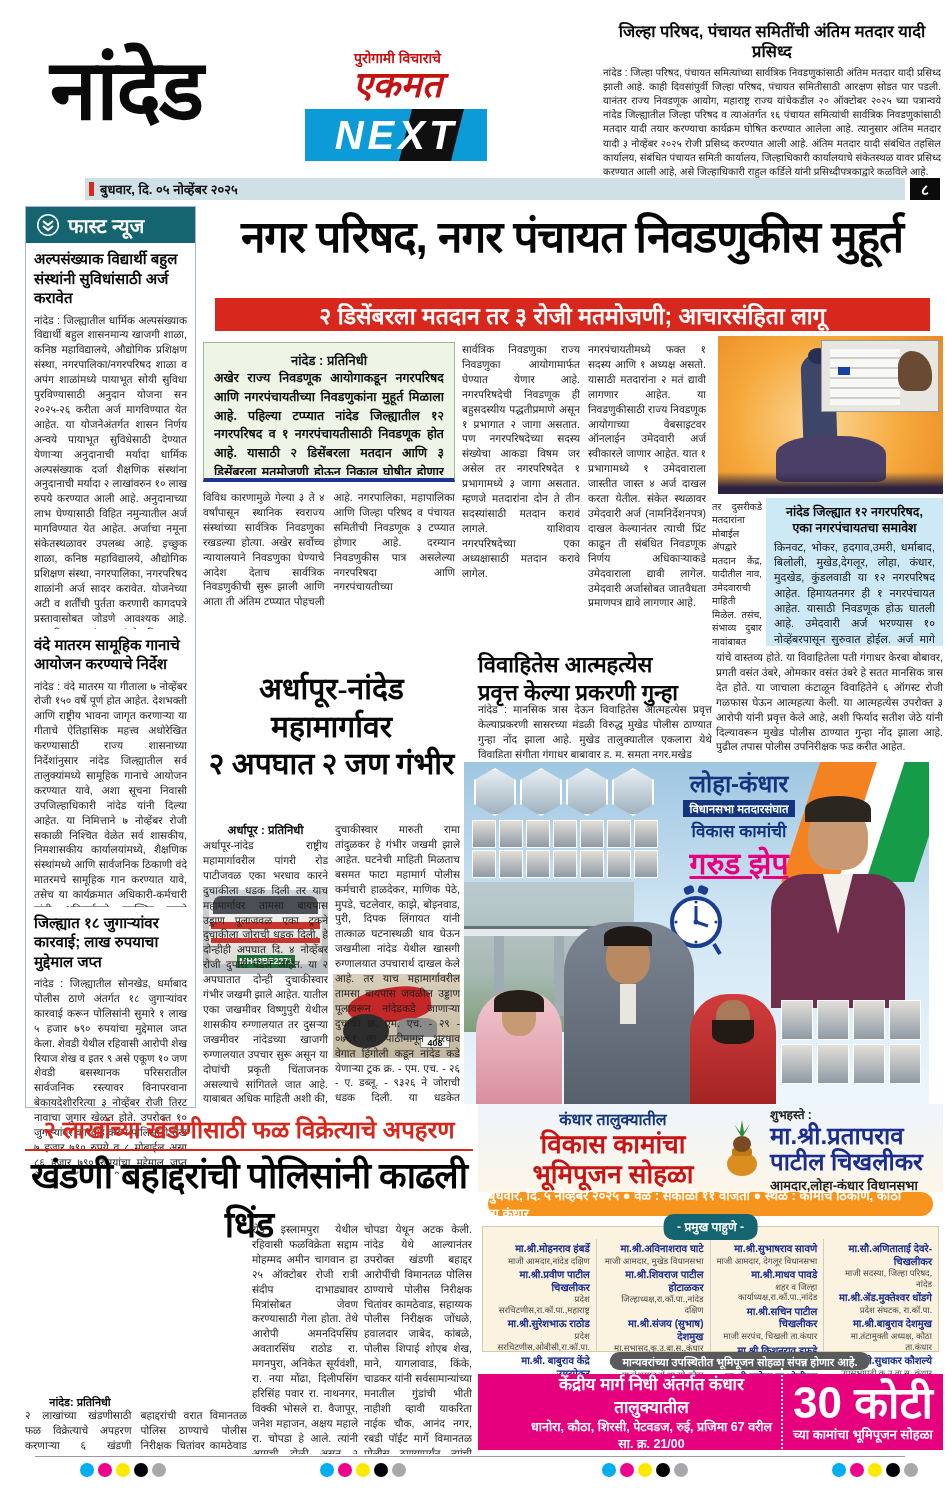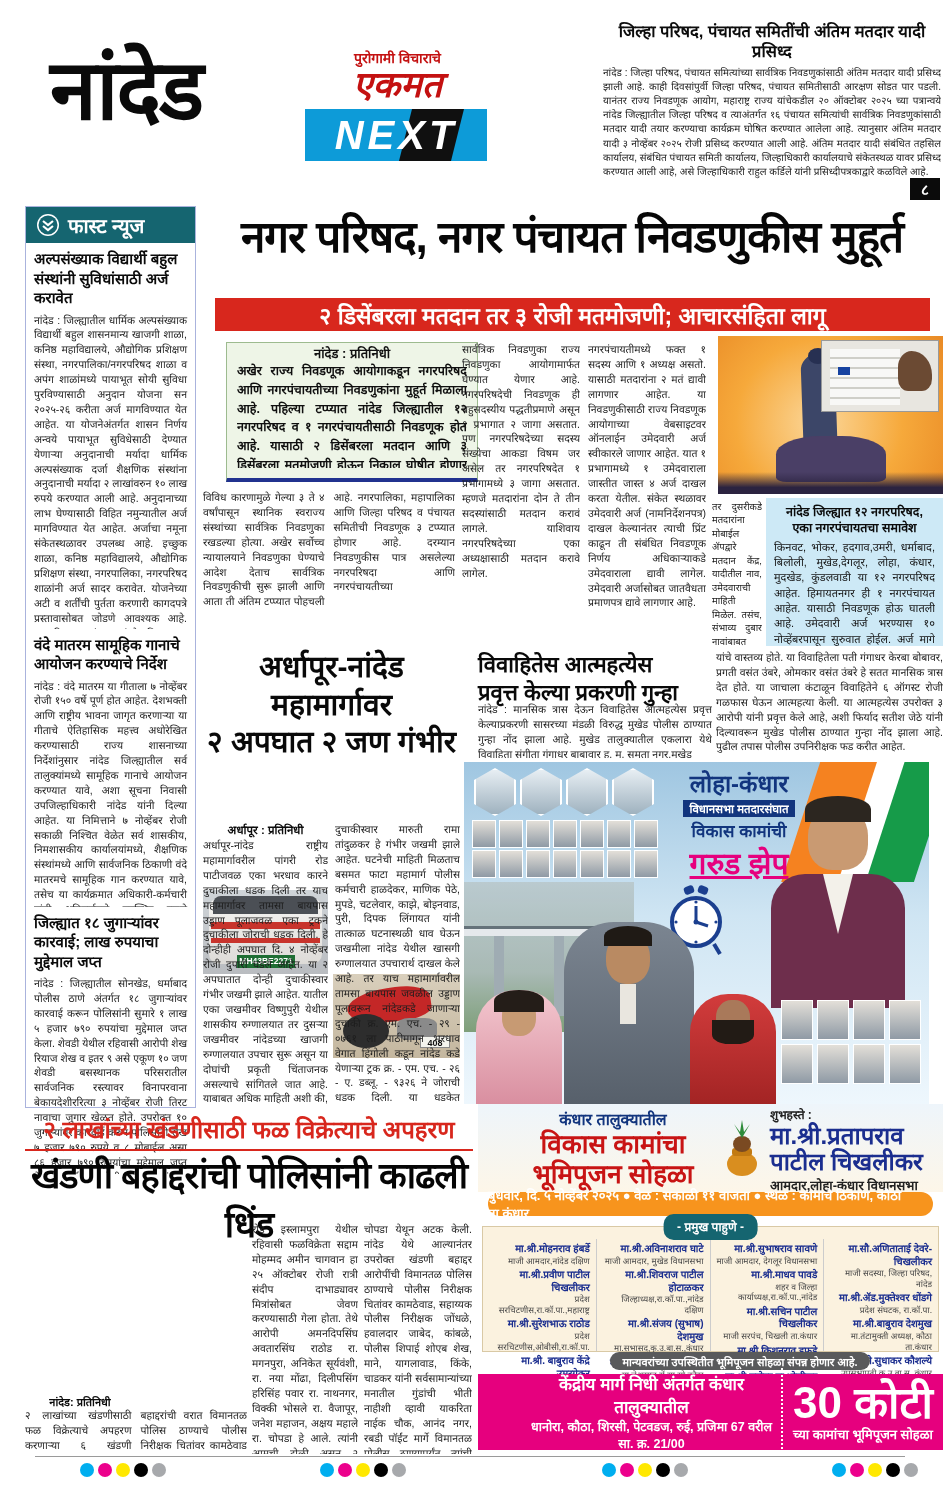--- a/index.html
+++ b/index.html
@@ -29,21 +29,21 @@
   
   .sidebar { border:1px solid #aab3dd; background:#fff; }
   .fn-head { background:#156570; height:36px; display:flex; align-items:center; gap:8px; padding:0 10px; }
   .fn-head-txt { color:#fff; font-weight:800; font-size:20px; }
   .sb-h { font-size:15px; font-weight:800; line-height:1.3; color:#0b0b0b; padding:6px 8px 3px 8px; }
   .sb-b { padding:2px 8px 6px 8px; }
 
   
   .main-hl { font-size:44px; font-weight:800; color:#070707; letter-spacing:-1px; line-height:1.05; }
   .red-sub { background:#d8271d; color:#ffffff; font-weight:800; font-size:23px; display:flex; align-items:center; justify-content:center; }
-  .intro-box { background:#eef5e7; border:1px solid #9dbb8f; border-bottom:4px solid #21328f; padding:1px 10px;margin-left:23px; }
+  .intro-box { background:#eef5e7; border:1px solid #9dbb8f; border-bottom:4px solid #21328f; padding:8px 10px; }
   .intro-dl { text-align:center; font-weight:800; font-size:13px; color:#111; }
   .intro-tx { font-size:12.5px; font-weight:600; line-height:1.5; color:#101010; text-align:justify; }
   .infobox { background:#cde9f6; padding:6px 8px; }
   .infobox-t { font-weight:800; font-size:12.5px; text-align:center; color:#0c0c0c; line-height:1.3; }
   .infobox-b { font-size:11px; line-height:1.4; text-align:justify; color:#151515; margin-top:3px; }
 
   
   .acc-hl { font-size:30px; font-weight:800; color:#090909; line-height:1.25; }
   .sui-hl { font-size:22px; font-weight:800; color:#090909; line-height:1.25; }
   .kicker { color:#d8271d; font-size:24px; font-weight:800; }
@@ -97,20 +97,24 @@
       <div class="next-wedge"></div>
       <div class="next-txt">NEXT</div>
     </div>
   </div>
 
   <div class="abs" style="left:603px; top:22px; width:338px;">
     <div class="hd ctr" style="font-size:16.5px; line-height:1.2;">जिल्हा परिषद, पंचायत समितींची अंतिम मतदार यादी प्रसिध्द</div>
     <div class="bt jt" style="margin-top:4px; height:128px; font-size:10px;">नांदेड : जिल्हा परिषद, पंचायत समित्यांच्या सार्वत्रिक निवडणुकांसाठी अंतिम मतदार यादी प्रसिध्द झाली आहे. काही दिवसांपुर्वी जिल्हा परिषद, पंचायत समितीसाठी आरक्षण सोडत पार पडली. यानंतर राज्य निवडणूक आयोग, महाराष्ट्र राज्य यांचेकडील २० ऑक्टोबर २०२५ च्या पत्रान्वये नांदेड जिल्ह्यातील जिल्हा परिषद व त्याअंतर्गत १६ पंचायत समित्यांची सार्वत्रिक निवडणुकांसाठी मतदार यादी तयार करण्याचा कार्यक्रम घोषित करण्यात आलेला आहे. त्यानुसार अंतिम मतदार यादी ३ नोव्हेंबर २०२५ रोजी प्रसिध्द करण्यात आली आहे. अंतिम मतदार यादी संबंधित तहसिल कार्यालय, संबंधित पंचायत समिती कार्यालय, जिल्हाधिकारी कार्यालयाचे संकेतस्थळ यावर प्रसिध्द करण्यात आली आहे, असे जिल्हाधिकारी राहुल कर्डिले यांनी प्रसिध्दीपत्रकाद्वारे कळविले आहे.</div>
   </div>
 
+  <div class="abs datebar" style="left:85px; top:178px; width:820px;">
+    <div class="date-accent"></div>
+    <div class="date-txt">बुधवार, दि. ०५ नोव्हेंबर २०२५</div>
+  </div>
   <div class="abs pagenum" style="left:910px; top:178px; width:30px; height:22px;">८</div>
 
   <div class="abs sidebar" style="left:25px; top:206px; width:171px; height:902px;">
     <div class="fn-head">
       <svg width="24" height="24" viewBox="0 0 24 24">
         <circle cx="12" cy="12" r="11" fill="#ffffff"></circle>
         <circle cx="12" cy="12" r="9.5" fill="#156570"></circle>
         <path d="M7 8 L12 12 L17 8" stroke="#ffffff" stroke-width="2.2" fill="none"></path>
         <path d="M7 13 L12 17 L17 13" stroke="#ffffff" stroke-width="2.2" fill="none"></path>
       </svg>
@@ -157,21 +161,21 @@
       <div class="abs" style="right:6px; top:10px; width:34px; height:40px; background:#6b4a33; border-radius:40% 60% 30% 30%;"></div>
     </div>
   </div>
 
   <div class="abs infobox" style="left:766px; top:498px; width:177px; height:148px;">
     <div class="infobox-t">नांदेड जिल्ह्यात १२ नगरपरिषद,</div>
     <div class="infobox-t">एका नगरपंचायतचा समावेश</div>
     <div class="infobox-b" style="height:106px; overflow:hidden;">किनवट, भोकर, हदगाव,उमरी, धर्माबाद, बिलोली, मुखेड,देगलूर, लोहा, कंधार, मुदखेड, कुंडलवाडी या १२ नगरपरिषद आहेत. हिमायतनगर ही १ नगरपंचायत आहेत. यासाठी निवडणूक होऊ घातली आहे. उमेदवारी अर्ज भरण्यास १० नोव्हेंबरपासून सुरुवात होईल. अर्ज मागे घेण्याची शेवटची तारीख २५ नोव्हेंबर असेल.</div>
   </div>
 
-  <div class="abs acc-hl ctr" style="left:203px; top:648px; width:257px;">
+  <div class="abs acc-hl ctr" style="left:203px; top:670px; width:257px;font-family:Liberation Serif, serif;">
     <div>अर्धापूर-नांदेड महामार्गावर</div>
     <div>२ अपघात २ जण गंभीर</div>
   </div>
 
   <div class="abs photo" style="left:203px; top:732px; width:125px; height:84px; background:linear-gradient(#cfd4d8,#b9bcc0);">
     <div class="abs" style="left:6px; top:8px; width:113px; height:66px; background:linear-gradient(#f6f5f3,#dddbd7); border-radius:10px;"></div>
     <div class="abs" style="left:10px; top:6px; width:105px; height:18px; background:#4b4f55; border-radius:8px 8px 0 0;"></div>
     <div class="abs" style="left:8px; top:32px; width:109px; height:7px; background:#c8342c;"></div>
     <div class="abs" style="left:8px; top:48px; width:109px; height:5px; background:#c8342c;"></div>
     <div class="abs ctr" style="left:34px; bottom:6px; width:58px; height:13px; background:#1e6e33; color:#fff; font-size:8.5px; font-weight:bold; line-height:13px;">MH43BE2271</div>

